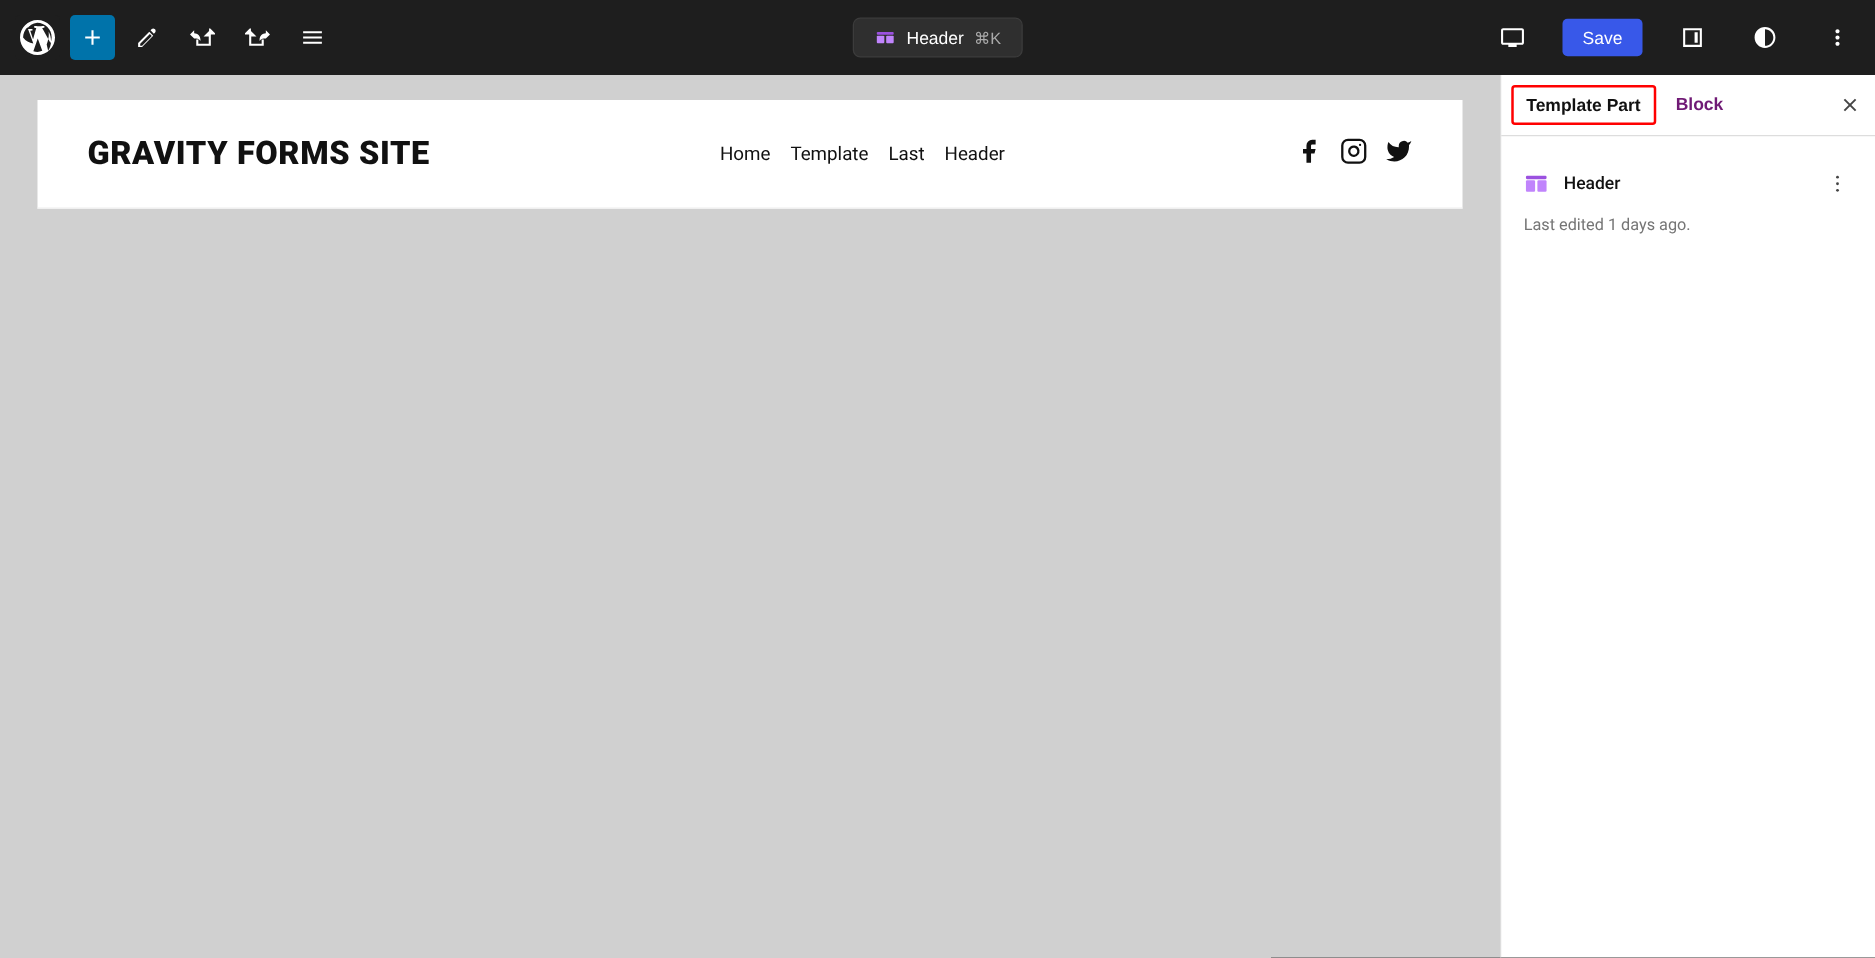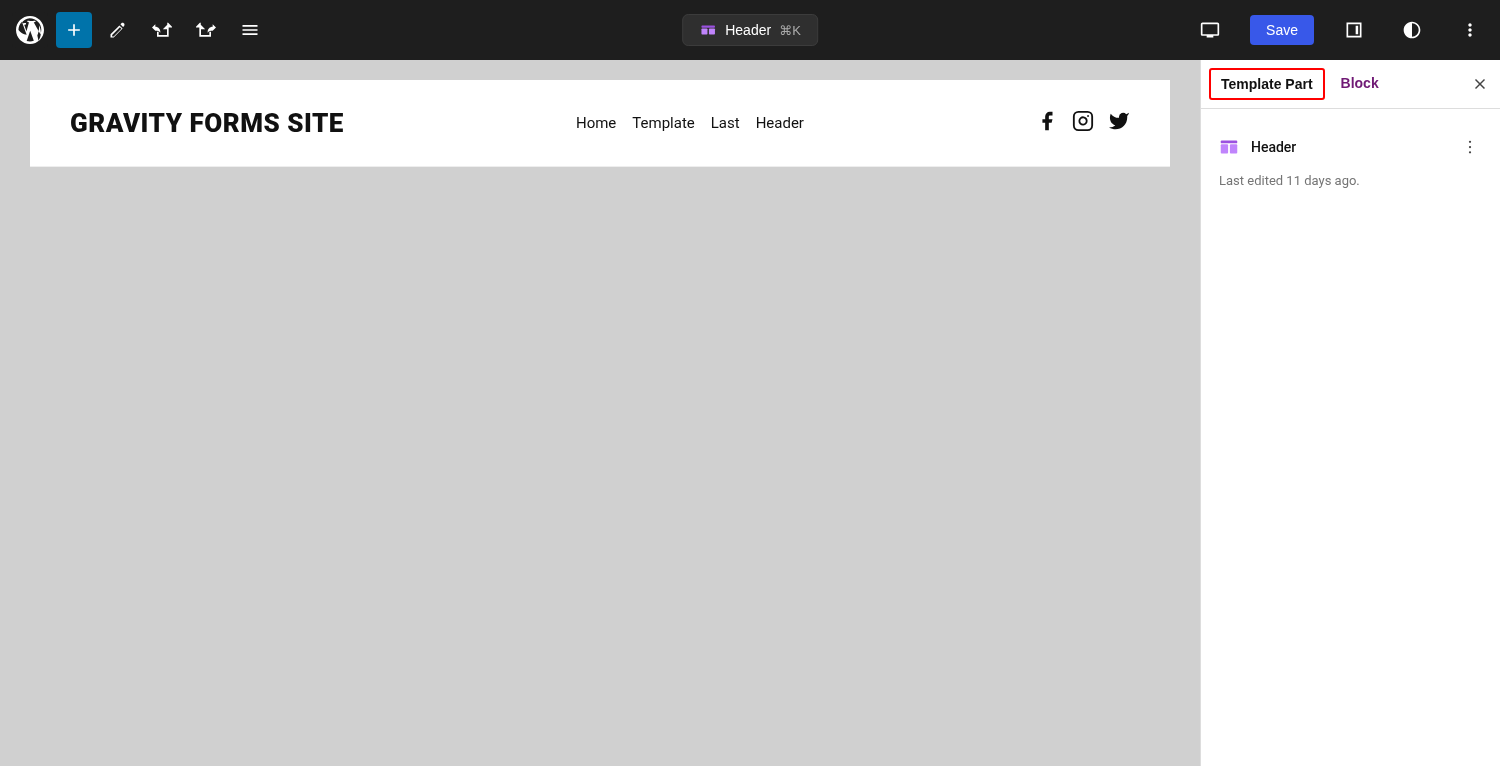--- a/index.html
+++ b/index.html
@@ -385,17 +385,17 @@
         </div>
         <span class="panel-header-label">Header</span>
         <button class="panel-more-btn">
           <svg viewBox="0 0 24 24" fill="#444" width="18" height="18">
             <circle cx="12" cy="5" r="1.5"></circle>
             <circle cx="12" cy="12" r="1.5"></circle>
             <circle cx="12" cy="19" r="1.5"></circle>
           </svg>
         </button>
       </div>
-      <div class="panel-last-edited">Last edited 11 days ago.</div>
+      <div class="panel-last-edited">Last edited 1 days ago.</div>
     </div>
   </div>
 
 </div>
 
 </body></html>

